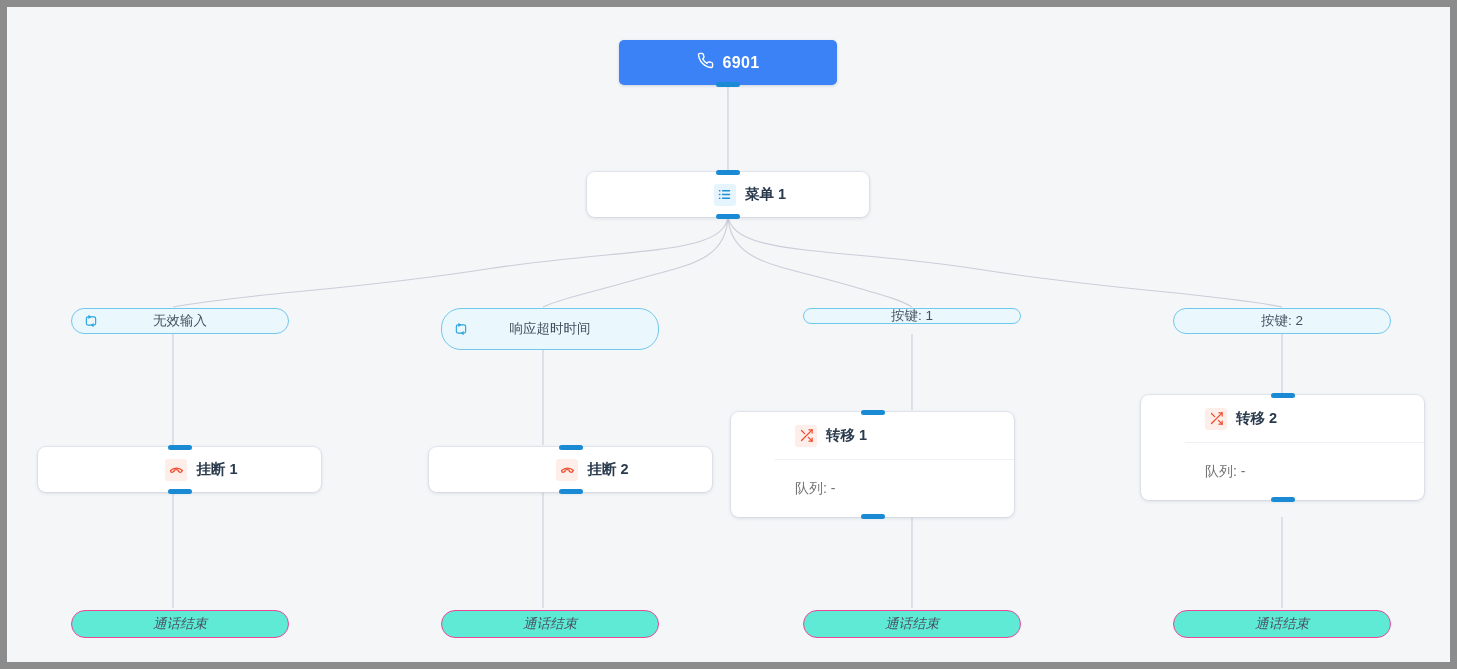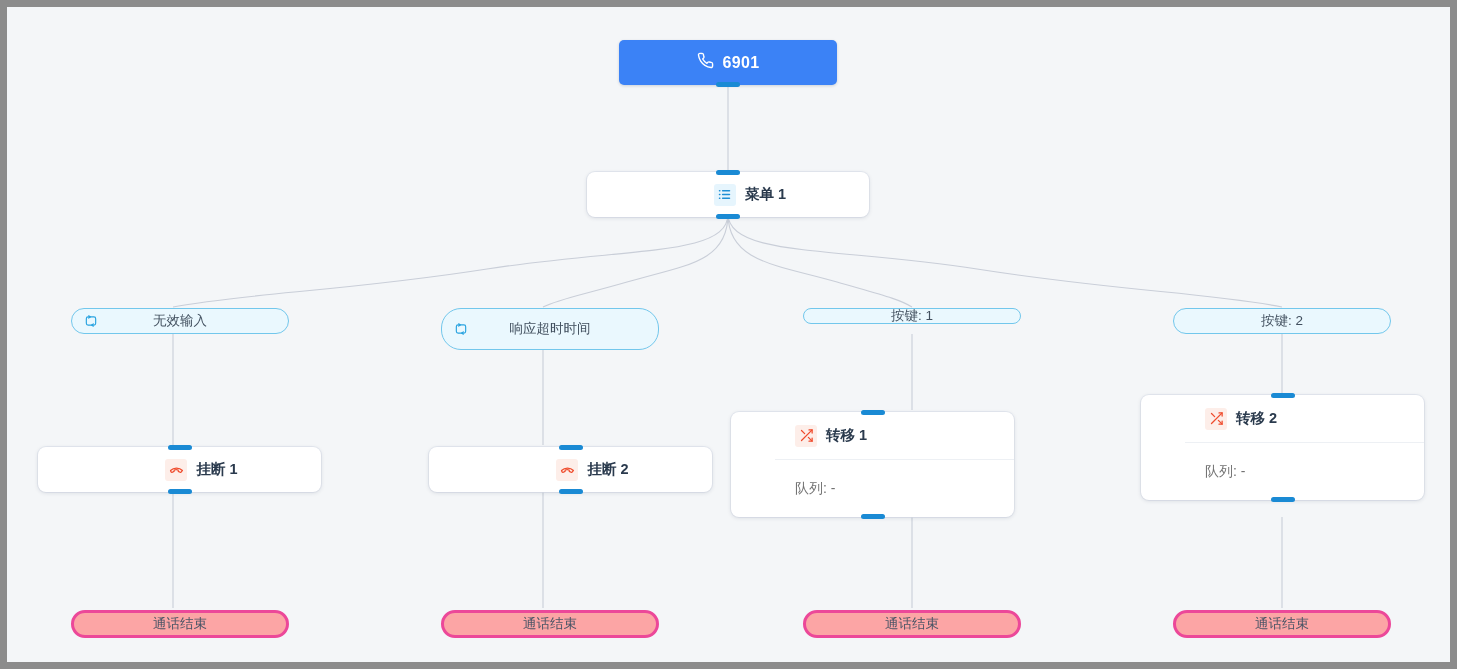--- a/index.html
+++ b/index.html
@@ -136,23 +136,24 @@
   }
   .pill-branch .pill-icon {
     position: absolute;
     left: 12px;
     top: 50%;
     transform: translateY(-50%);
     display: flex;
     align-items: center;
   }
   .pill-end {
-    background: #fca5a5;
-    border: 3px solid #ec4899;
+    background: #5eead4;
+    border: 1px solid #ec4899;
     color: #4a5566;
+    font-style: italic;
   }
 </style>
 </head>
 <body>
 
 <div id="flow-canvas">
 
   <svg id="edge-layer" viewBox="0 0 1443 655" xmlns="http://www.w3.org/2000/svg">
     <g fill="none" stroke="#c9ced8" stroke-width="1.1">
 

